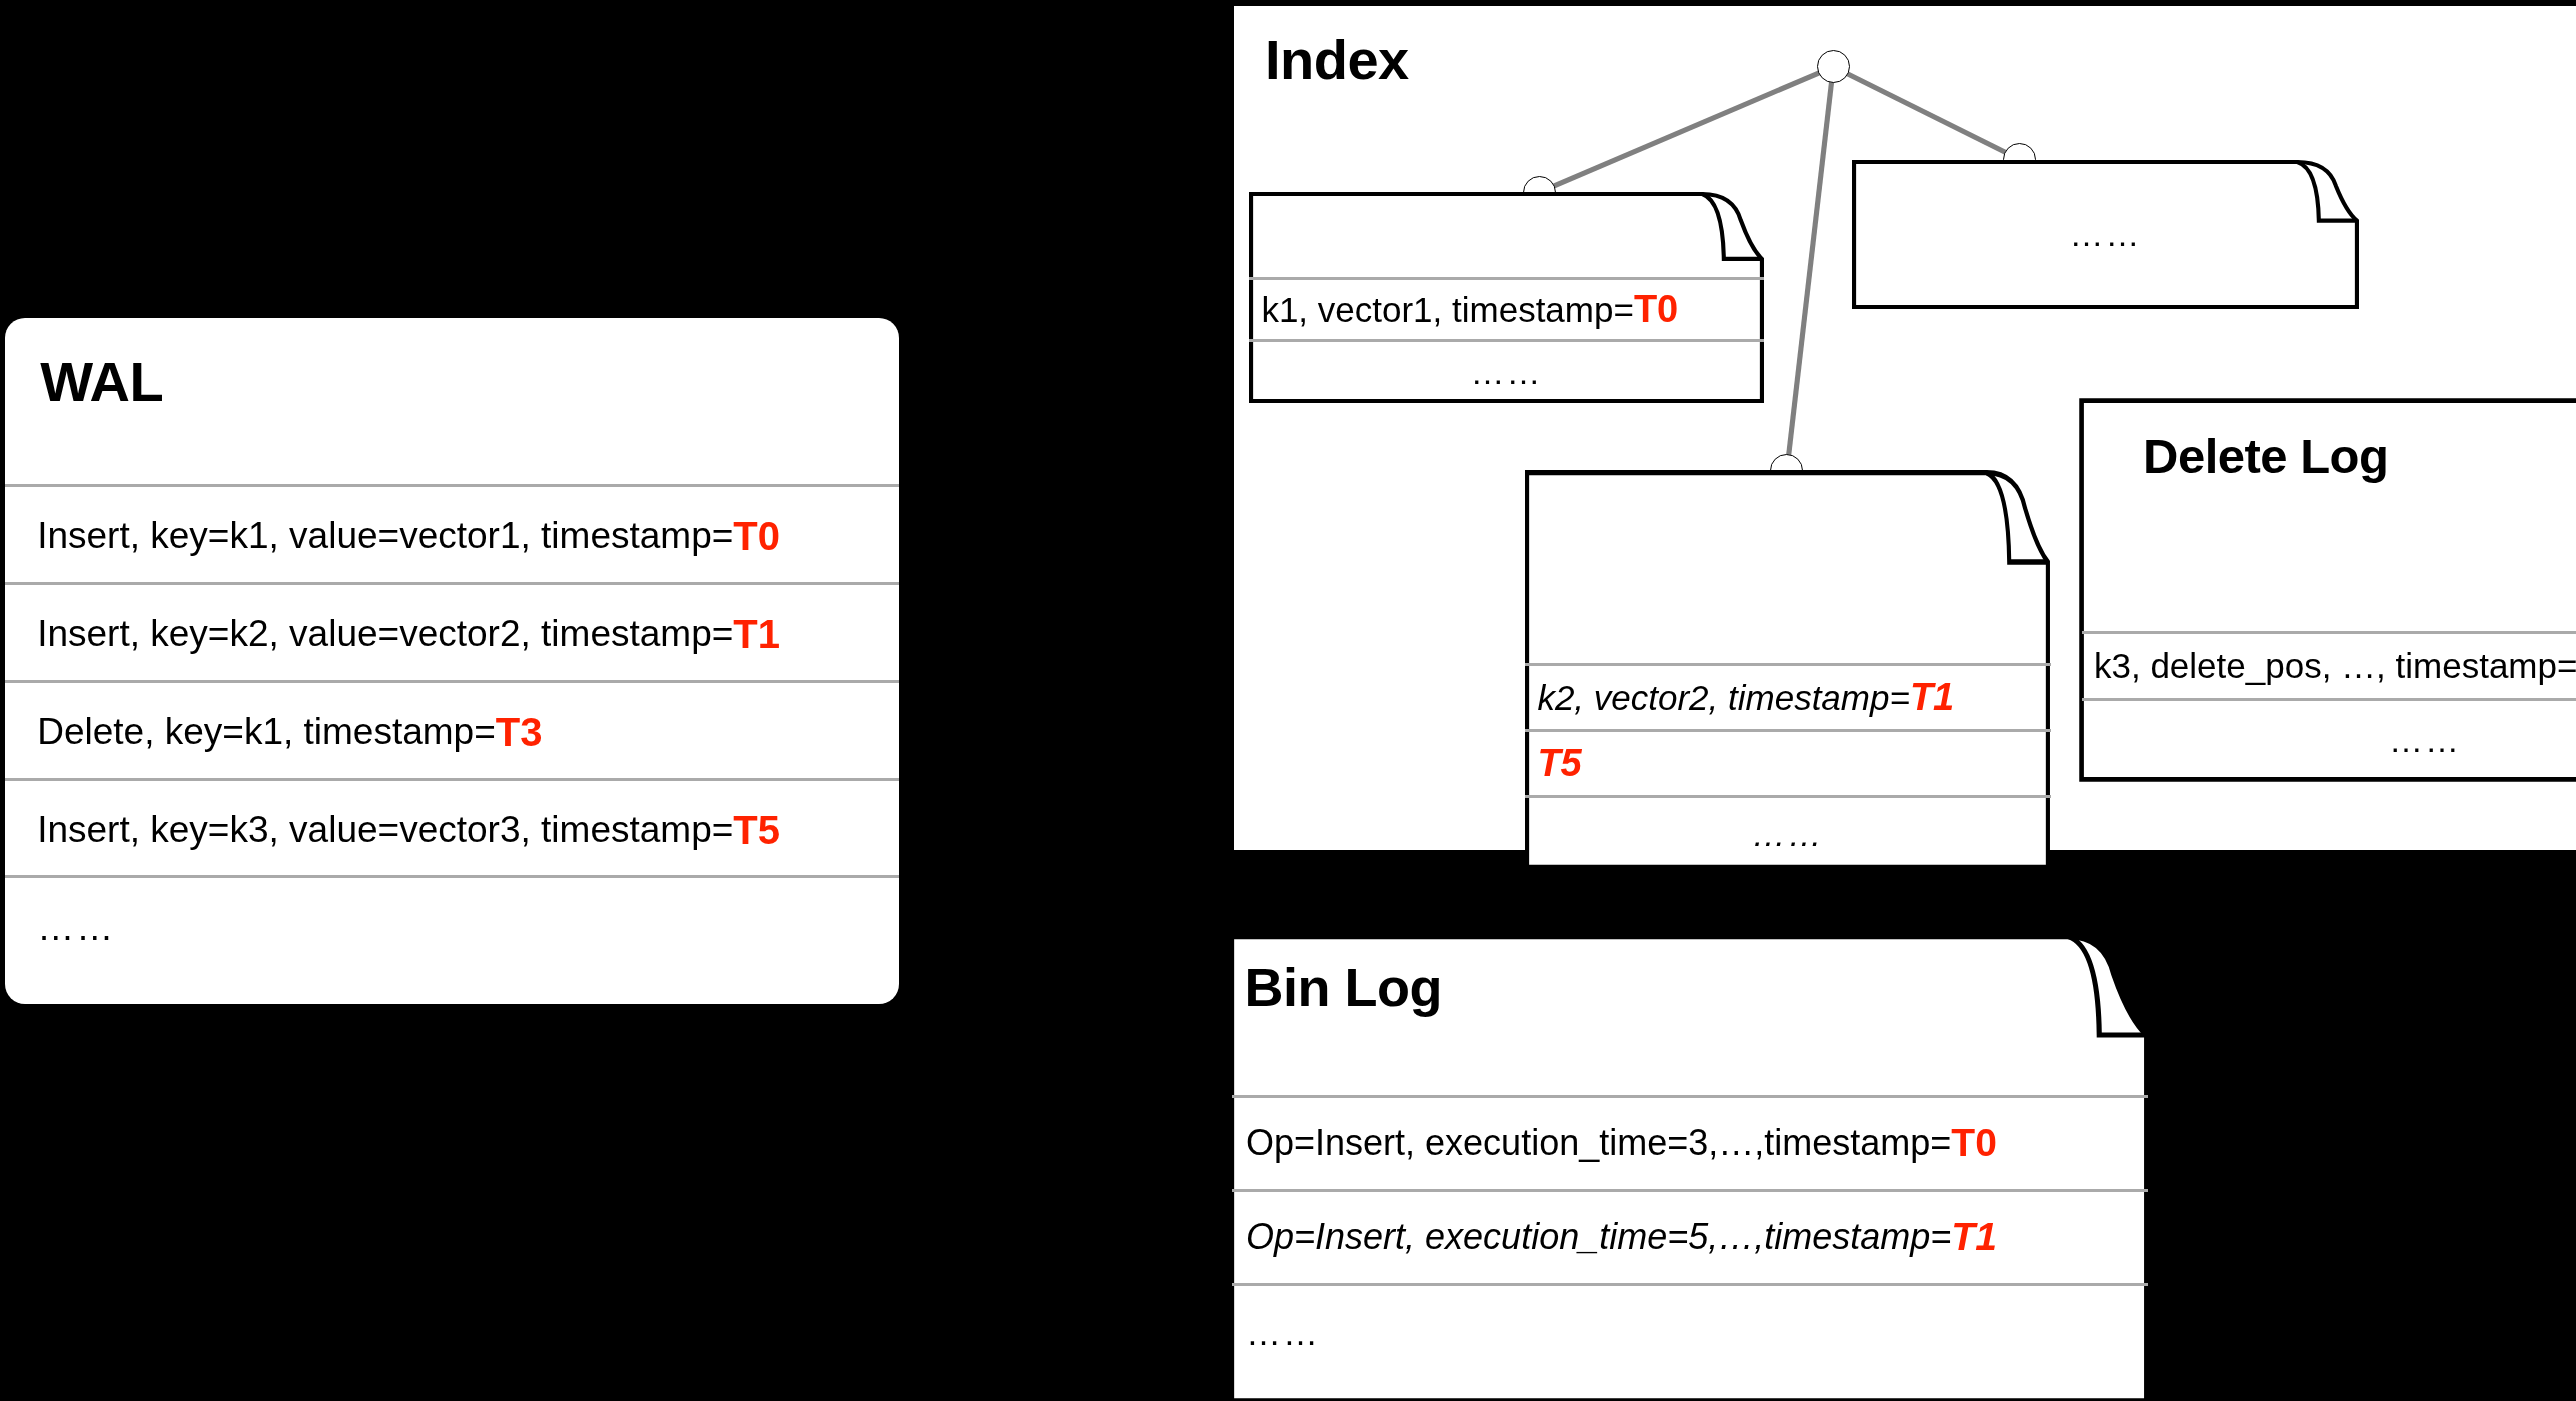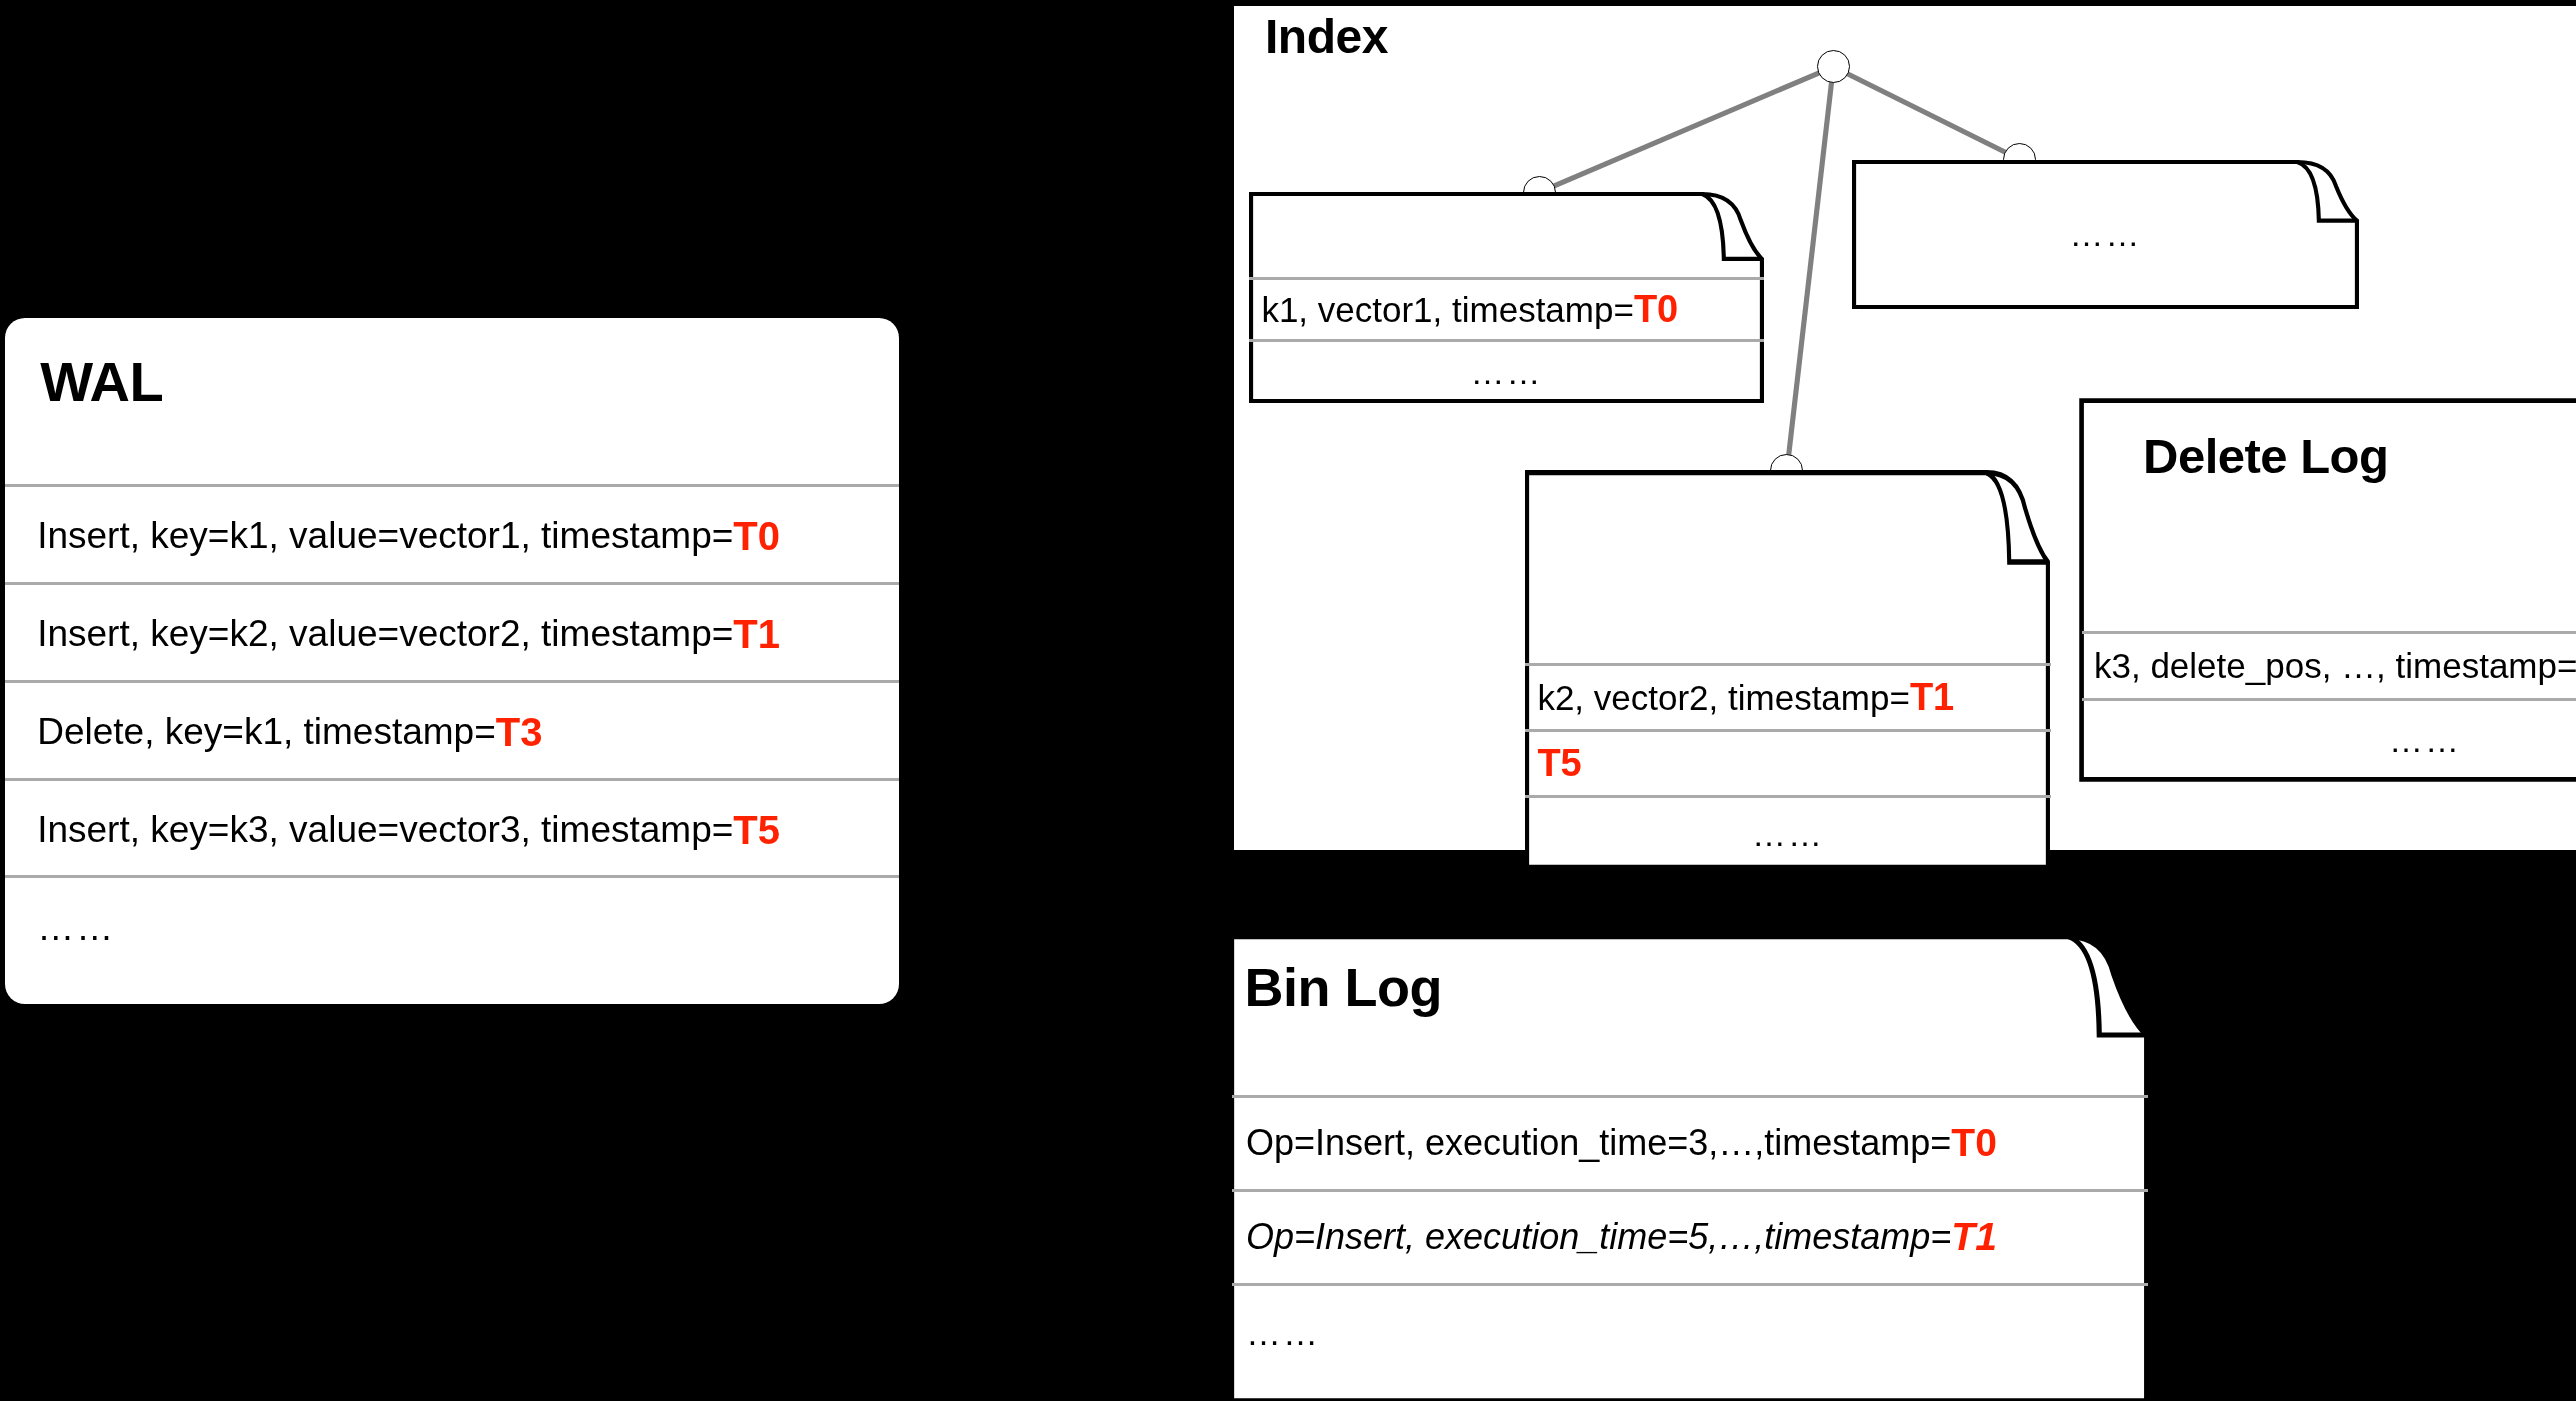--- a/index.html
+++ b/index.html
@@ -57,21 +57,21 @@
         <span class="ts" style="font-size:40px;">T5</span>
     </div>
 
     <div class="wal-row" style="top:557px;height:129px;padding-left:32px;font-size:37px;align-items:flex-start;padding-top:29px;">
       <span class="dots">……</span>
     </div>
   </div>
 
   <div class="panel" style="left:1234px;top:6.2px;width:1581px;height:844px;">
 
-    <div class="ptitle" style="left:31px;top:3px;font-size:48px;">Index</div>
+    <div class="ptitle" style="left:31px;top:21px;font-size:56px;">Index</div>
 
     <svg class="edges" viewBox="0 0 3068 1638" preserveAspectRatio="none">
 
       <line x1="1163" y1="118" x2="593" y2="361" stroke="#808080" stroke-width="10"></line>
 
       <line x1="1163" y1="118" x2="1525" y2="298" stroke="#808080" stroke-width="10"></line>
 
       <line x1="1163" y1="118" x2="1073" y2="901" stroke="#808080" stroke-width="10"></line>
     </svg>
 
@@ -99,21 +99,21 @@
     <div class="card" style="left:618px;top:154px;width:507px;height:149px;">
       <svg viewBox="0 0 985 290" preserveAspectRatio="none">
         <path d="M4 4 H 865 Q 925 4 940 50 Q 960 100 981 118 L 981 286 H 4 Z" fill="#ffffff" stroke="#000000" stroke-width="8"></path>
         <path d="M865 4 Q 905 16 907 118 L 981 118" fill="none" stroke="#000000" stroke-width="8"></path>
       </svg>
       <div class="rows" style="top:0;display:flex;align-items:center;justify-content:center;height:149px;">
         <span class="dots" style="font-size:34px;">……</span>
       </div>
     </div>
 
-    <div class="card" style="left:291px;top:464px;width:526px;height:400px;">
+    <div class="card" style="left:291px;top:464px;width:526px;height:400px;font-style:italic;">
       <svg viewBox="0 0 1020 600" preserveAspectRatio="none">
         <path d="M4 4 H 895 Q 955 4 970 58 Q 992 116 1014 138 L 1014 596 H 4 Z" fill="#ffffff" stroke="#000000" stroke-width="8"></path>
         <path d="M895 4 Q 937 18 939 138 L 1014 138" fill="none" stroke="#000000" stroke-width="8"></path>
       </svg>
       <div class="rows">
         <div class="row" style="height:66px;padding-left:12.4px;font-size:35px;">
           <span>k2, vector2, timestamp=</span>
             <span class="ts" style="font-size:38px;">T1</span>
         </div>
         <div class="row" style="height:66px;padding-left:12.4px;font-size:35px;">

